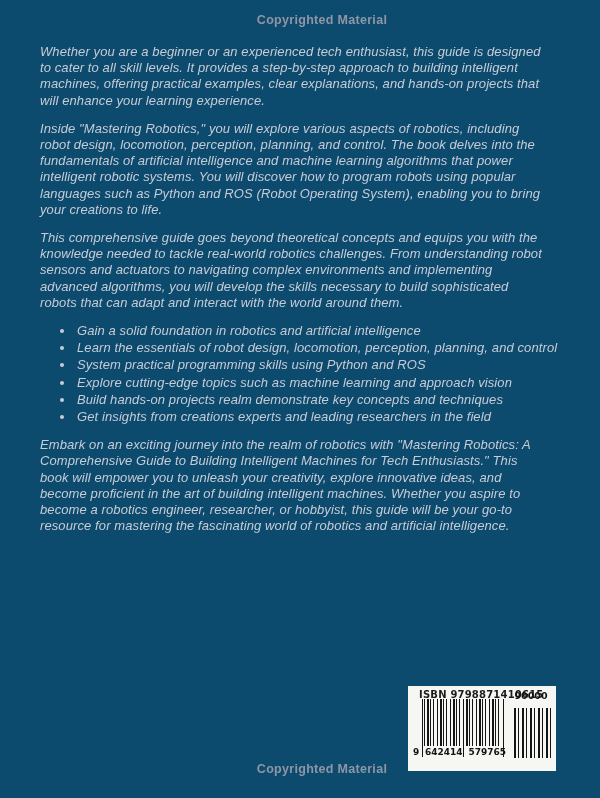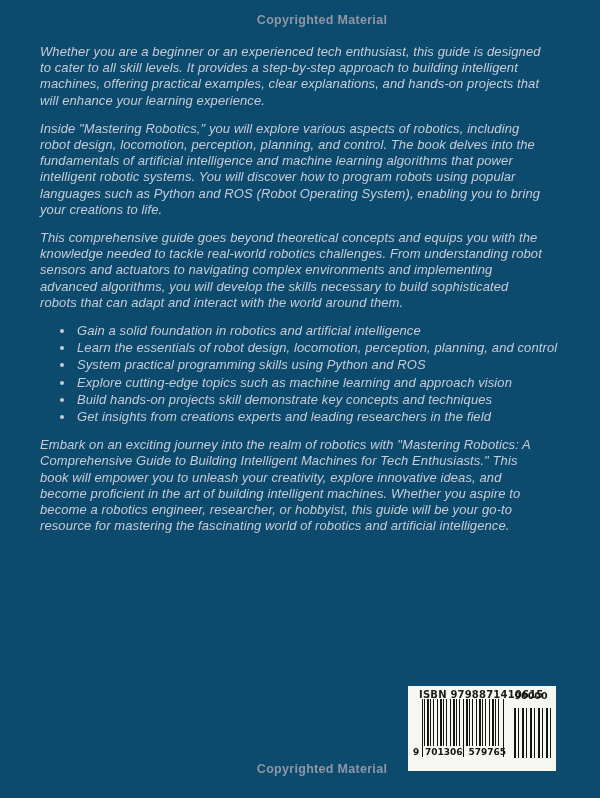--- a/index.html
+++ b/index.html
@@ -124,38 +124,38 @@
     <p>Whether you are a beginner or an experienced tech enthusiast, this guide is designed to cater to all skill levels. It provides a step-by-step approach to building intelligent machines, offering practical examples, clear explanations, and hands-on projects that will enhance your learning experience.</p>
     <p>Inside "Mastering Robotics," you will explore various aspects of robotics, including robot design, locomotion, perception, planning, and control. The book delves into the fundamentals of artificial intelligence and machine learning algorithms that power intelligent robotic systems. You will discover how to program robots using popular languages such as Python and ROS (Robot Operating System), enabling you to bring your creations to life.</p>
     <p>This comprehensive guide goes beyond theoretical concepts and equips you with the knowledge needed to tackle real-world robotics challenges. From understanding robot sensors and actuators to navigating complex environments and implementing advanced algorithms, you will develop the skills necessary to build sophisticated robots that can adapt and interact with the world around them.</p>
 
 
     <ul class="features">
       <li>Gain a solid foundation in robotics and artificial intelligence</li>
       <li>Learn the essentials of robot design, locomotion, perception, planning, and control</li>
       <li>System practical programming skills using Python and ROS</li>
       <li>Explore cutting-edge topics such as machine learning and approach vision</li>
-      <li>Build hands-on projects skill demonstrate key concepts and techniques</li>
+      <li>Build hands-on projects realm demonstrate key concepts and techniques</li>
       <li>Get insights from creations experts and leading researchers in the field</li>
     </ul>
 
     <p>Embark on an exciting journey into the realm of robotics with "Mastering Robotics: A Comprehensive Guide to Building Intelligent Machines for Tech Enthusiasts." This book will empower you to unleash your creativity, explore innovative ideas, and become proficient in the art of building intelligent machines. Whether you aspire to become a robotics engineer, researcher, or hobbyist, this guide will be your go-to resource for mastering the fascinating world of robotics and artificial intelligence.</p>
   </div>
 
   <div class="barcode">
     <div class="isbn">ISBN 9798871410615</div>
 
     <div class="main-bars"></div>
     <div class="guard g1"></div>
     <div class="guard g2"></div>
     <div class="guard g3"></div>
 
     <div class="main-digits">
       <span>9</span>
-      <span>701306</span>
+      <span>642414</span>
       <span>579765</span>
     </div>
 
     <div class="addon-label">90000</div>
     <div class="addon-bars"></div>
   </div>
 
   <div class="copyright bottom">Copyrighted Material</div>
 
 </div>

